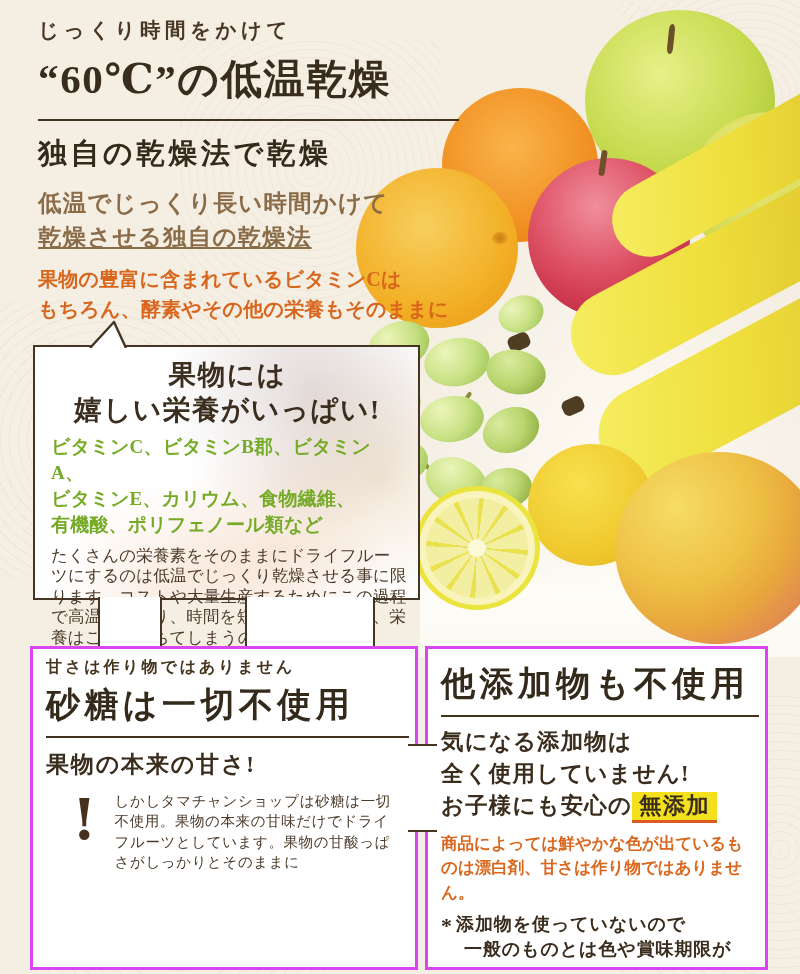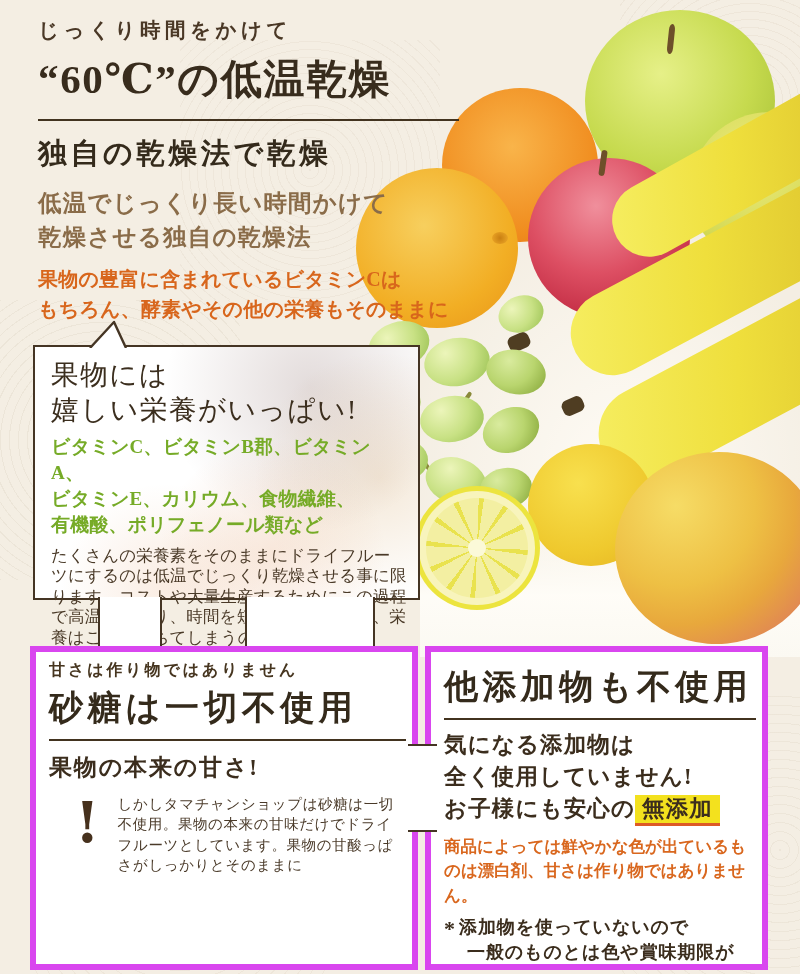--- a/index.html
+++ b/index.html
@@ -72,31 +72,31 @@
   
   .nutrition{position:absolute;left:33px;top:345px;width:387px;height:255px;z-index:3;
      background:#fff;border:2px solid #453524;box-sizing:border-box;}
   .hint-bg{position:absolute;inset:0;
      background-image:
        radial-gradient(circle at 72% 16%, rgba(80,35,30,.16), rgba(80,35,30,0) 42%),
        radial-gradient(circle at 90% 52%, rgba(200,140,60,.20), rgba(200,140,60,0) 34%),
        radial-gradient(circle at 62% 82%, rgba(215,120,50,.18), rgba(215,120,50,0) 36%),
        radial-gradient(circle at 34% 96%, rgba(220,130,60,.15), rgba(220,130,60,0) 30%);}
   .nutrition .inner{position:relative;padding:11px 14px 0 16px;}
-  .nb-h{font-size:27.5px;line-height:1.26;letter-spacing:.06em;color:#3b2e1e;font-weight:400;}
+  .nb-h{font-size:27.5px;line-height:1.26;letter-spacing:.06em;color:#3b2e1e;font-weight:700;text-align:center;}
   .nb-green{margin-top:7px;font-size:19px;line-height:1.36;font-weight:bold;color:#76ab27;letter-spacing:.01em;}
   .nb-body{margin-top:8px;font-size:16.5px;line-height:1.25;color:#4a3a28;letter-spacing:.01em;width:356px;}
   .tail{position:absolute;left:86px;top:320px;width:46px;height:28px;z-index:6;}
   .tab{position:absolute;top:597px;height:49px;background:#fff;z-index:5;
        border-left:2px solid #453524;border-right:2px solid #453524;box-sizing:border-box;}
   .tab-a{left:98px;width:64px;}
   .tab-b{left:245px;width:130px;}
   
   .card{position:absolute;top:646px;height:324px;background:#fff;z-index:3;
-        border:6px solid #d946ef;box-sizing:border-box;}
+        border:3px solid #d946ef;box-sizing:border-box;}
   .card-left{left:30px;width:388px;}
   .card-right{left:425px;width:343px;}
   .bridge{position:absolute;left:408px;top:744px;width:29px;height:88px;background:#fff;z-index:5;
         border-top:2px solid #453524;border-bottom:2px solid #453524;box-sizing:border-box;}
   .card .inner{padding:8px 6px 0 13px;}
   .c-kicker{font-size:16px;font-weight:bold;letter-spacing:.18em;color:#46351f;}
   .card-right .c-kicker{letter-spacing:.08em;font-size:15.5px;}
   .c-title{font-size:34px;letter-spacing:.13em;color:#342a1b;margin-top:4px;padding-bottom:8px;
         border-bottom:2px solid #42331f;margin-right:14px;white-space:nowrap;}
   .c-sub{font-size:23px;font-weight:600;letter-spacing:.08em;color:#3b2d1d;margin-top:11px;}
@@ -159,21 +159,21 @@
     <div class="fruit mango"></div>
   </div>
 
   <header class="hero">
     <div class="kicker">じっくり時間をかけて</div>
     <h1 class="title" style="margin:8px 0 0;font-weight:600;">“60℃”の低温乾燥</h1>
     <div class="rule"></div>
     <h2 class="subtitle" style="margin:13px 0 12px;">独自の乾燥法で乾燥</h2>
     <p class="lead" style="margin:10px 0 0;">
       <span style="display:block;">低温でじっくり長い時間かけて</span>
-      <span style="display:block;">乾燥させる独自の乾燥法</span>
+      <span style="display:block;text-decoration:underline;">乾燥させる独自の乾燥法</span>
     </p>
     <p class="note" style="margin:9px 0 0;">
       <span style="display:block;">果物の豊富に含まれているビタミンCは</span>
       <span style="display:block;">もちろん、酵素やその他の栄養もそのままに</span>
     </p>
   </header>
 
   <div class="tail">
     <svg width="46" height="28" viewBox="0 0 46 28">
       <path d="M4 28 L28 2 L40 28" fill="#ffffff" stroke="#453524" stroke-width="2.4" stroke-linejoin="round"></path>

